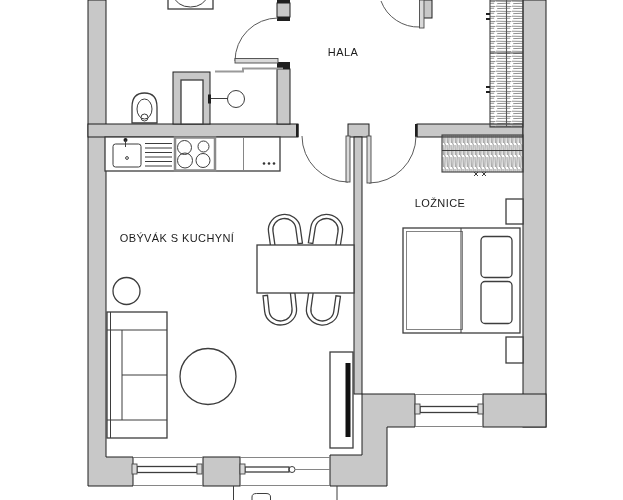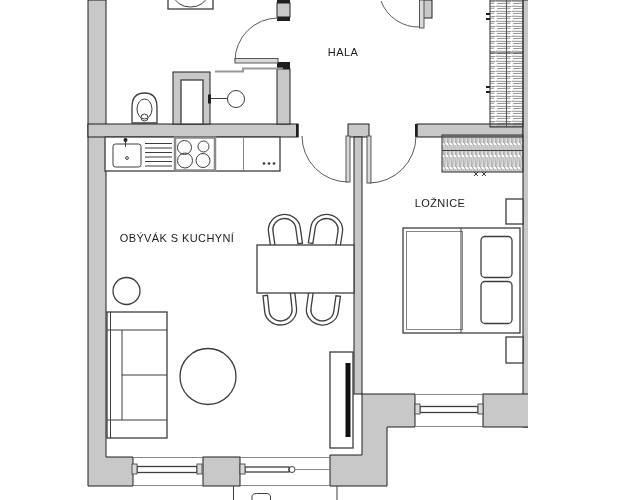--- a/index.html
+++ b/index.html
@@ -1,16 +1,16 @@
 <!DOCTYPE html>
 <html style="--background: #ffffff; --wall-fill: #c8c8c8; --wall-line: #1f1f1f; --furniture-line: #3d3d3d; --text: #1c1c1c; --tv: #111111;"><head>
 <meta charset="utf-8">
 <style>
   html,body{margin:0;padding:0;background:#fff;}
-  .stage{position:relative;width:528px;height:500px;background:var(--background,#fff);overflow:hidden;
+  .stage{position:relative;width:623px;height:500px;background:var(--background,#fff);overflow:hidden;
          font-family:"Liberation Sans",sans-serif;}
   svg{display:block}
   .wall{fill:var(--wall-fill,#c8c8c8);stroke:var(--wall-line,#1f1f1f);stroke-width:1;}
   .dark{fill:var(--wall-line,#1f1f1f);stroke:none;}
   .fur{fill:#ffffff;stroke:var(--furniture-line,#3d3d3d);stroke-width:1.3;}
   .furthin{fill:none;stroke:var(--furniture-line,#3d3d3d);stroke-width:1;}
   .thin{fill:none;stroke:#787878;stroke-width:0.9;}
   .arc{fill:none;stroke:#5a5a5a;stroke-width:1;}
   .leaf{fill:#d9d9d9;stroke:#474747;stroke-width:0.9;}
   .glass{fill:none;stroke:#9a9a9a;stroke-width:2;}

